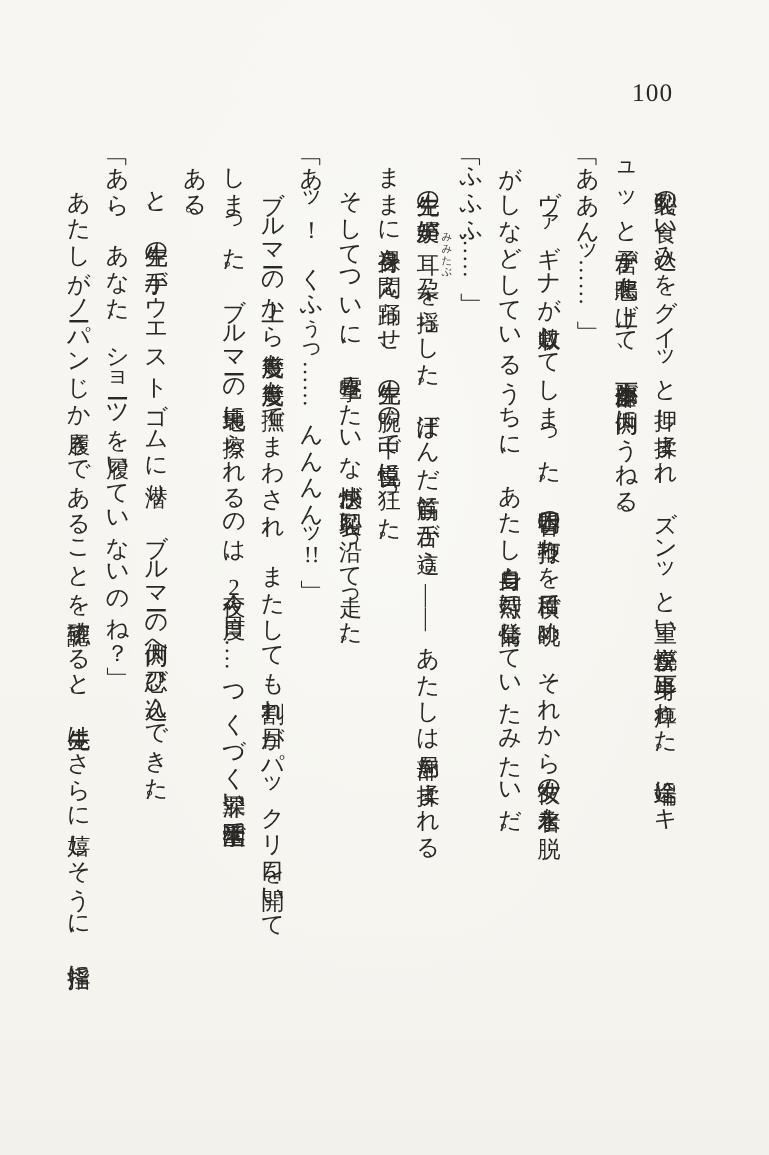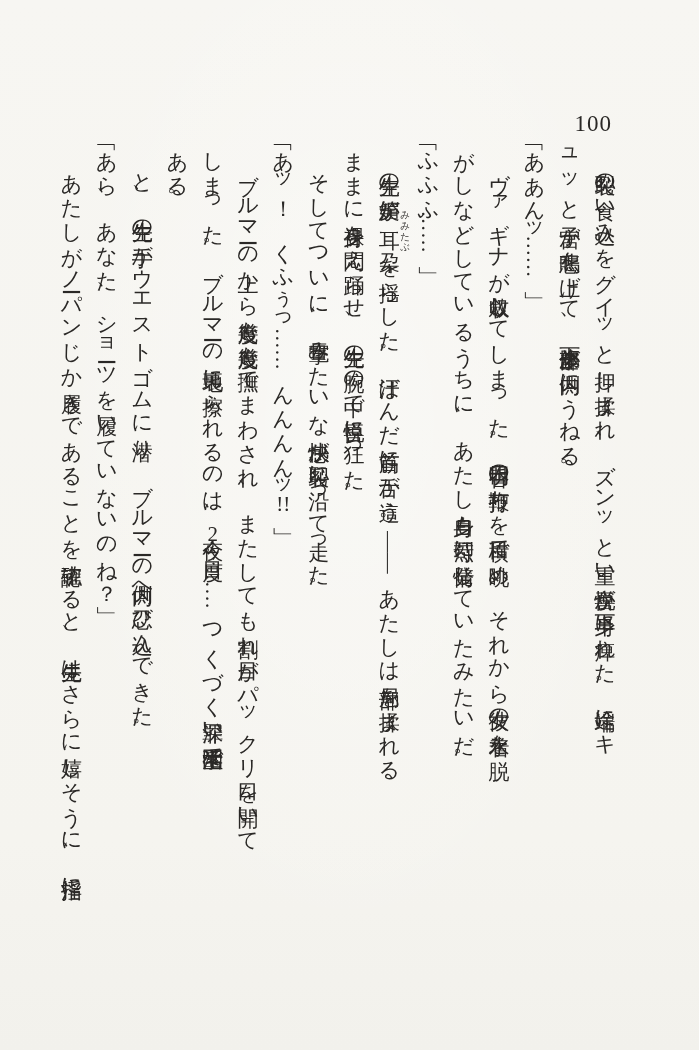--- a/index.html
+++ b/index.html
@@ -21,21 +21,20 @@
       radial-gradient(ellipse at 50% 40%, rgba(255,255,255,0.35) 0%, rgba(255,255,255,0) 60%),
       linear-gradient(180deg, #f7f6f2 0%, #f5f4ef 80%, #f2f1ec 100%);
   }
   .page-number {
     position: absolute;
     top: 72px;
     right: 87px;
     font-size: 23px;
     letter-spacing: 1px;
     color: #2a2826;
-    margin-top: 39px;
   }
   .text-block {
     position: absolute;
     top: 137px;
     right: 77px;
     width: 566px;
     height: 880px;
     writing-mode: vertical-rl;
     -webkit-writing-mode: vertical-rl;
     text-orientation: mixed;

